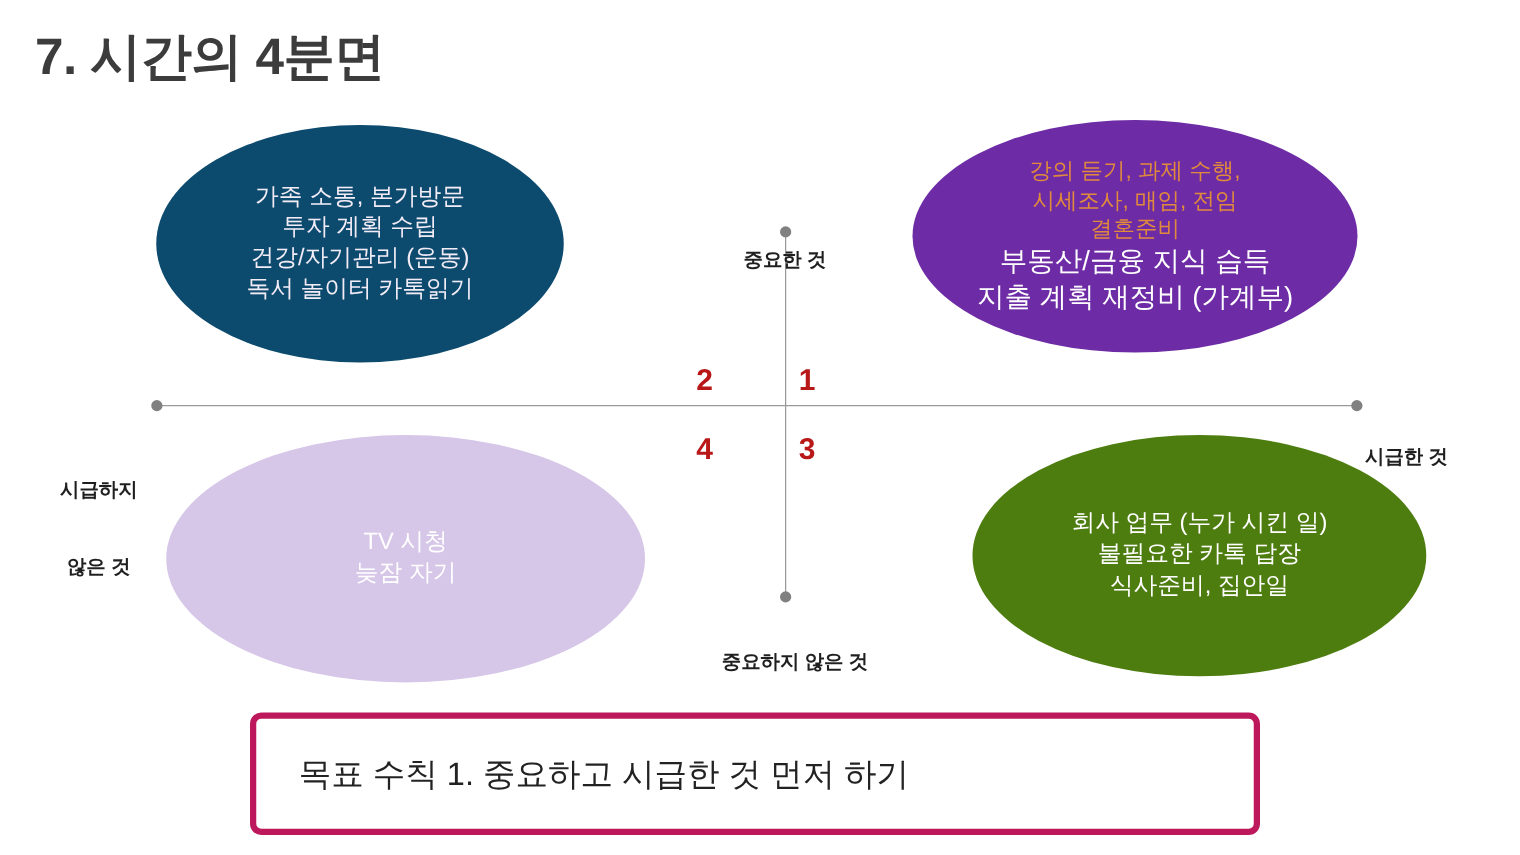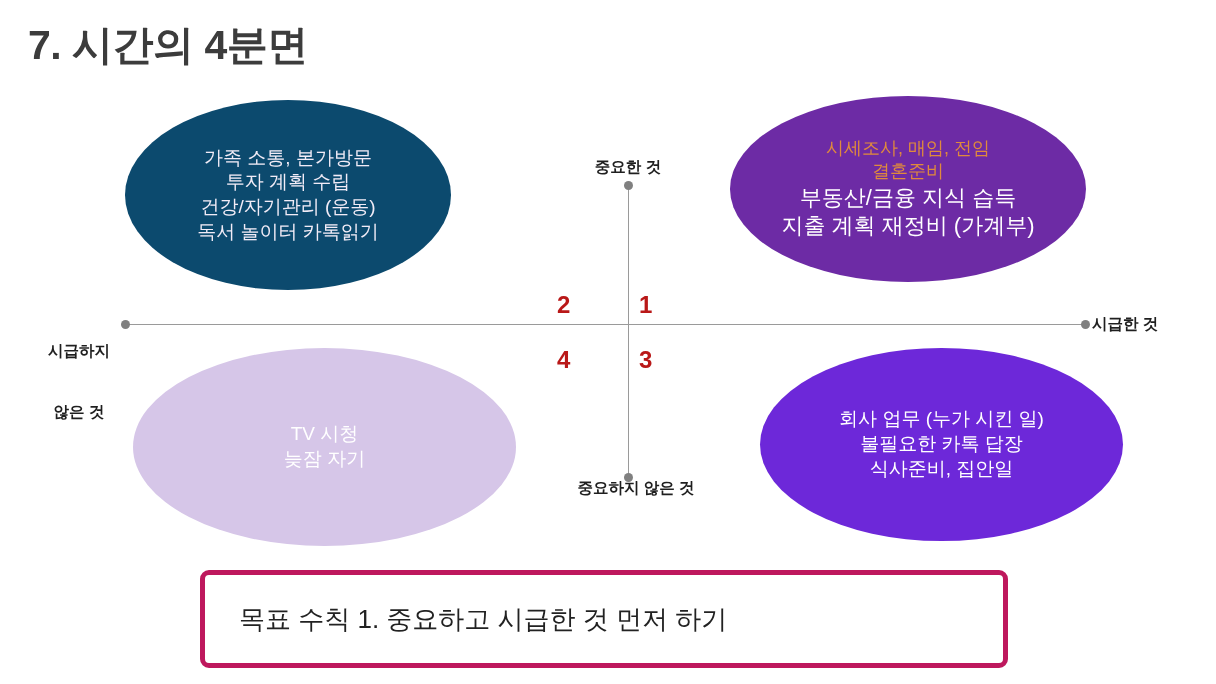--- a/index.html
+++ b/index.html
@@ -60,20 +60,21 @@
   .dot-bottom { left: 624px; top: 473px; }
 
   
   .axis-label {
     position: absolute;
     font-size: 15.5px;
     font-weight: bold;
     color: #1f1f1f;
     line-height: 1.32;
     white-space: pre;
+    margin-top: 42px;
   }
   #label-left {
     left: 38px;
     top: 300px;
     text-align: center;
     width: 82px;
   }
   #label-right {
     left: 1092px;
     top: 314px;
@@ -156,25 +157,25 @@
     width: 383px;
     height: 198px;
     background: #d6c6e8;
   }
   #ellipse-q4 .line {
     color: #ffffff;
     font-size: 19px;
   }
 
   #ellipse-q3 {
-    left: 760px;
+    left: 778px;
     top: 348px;
     width: 363px;
     height: 193px;
-    background: #6d28d9;
+    background: #4d7c0f;
   }
   #ellipse-q3 .line {
     color: #ffffff;
     font-size: 19px;
   }
 
   
   #footer-box {
     position: absolute;
     left: 200px;
@@ -228,20 +229,21 @@
   <div class="quad-num" id="quad-4">4</div>
 
   <div class="ellipse" id="ellipse-q2">
     <span class="line">가족 소통, 본가방문</span>
     <span class="line">투자 계획 수립</span>
     <span class="line">건강/자기관리 (운동)</span>
     <span class="line">독서 놀이터 카톡읽기</span>
   </div>
 
   <div class="ellipse" id="ellipse-q1">
+    <span class="line line-accent">강의 듣기, 과제 수행,</span>
     <span class="line line-accent">시세조사, 매임, 전임</span>
     <span class="line line-accent">결혼준비</span>
     <span class="line line-plain">부동산/금융 지식 습득</span>
     <span class="line line-plain">지출 계획 재정비 (가계부)</span>
   </div>
 
   <div class="ellipse" id="ellipse-q4">
     <span class="line">TV 시청</span>
     <span class="line">늦잠 자기</span>
   </div>

